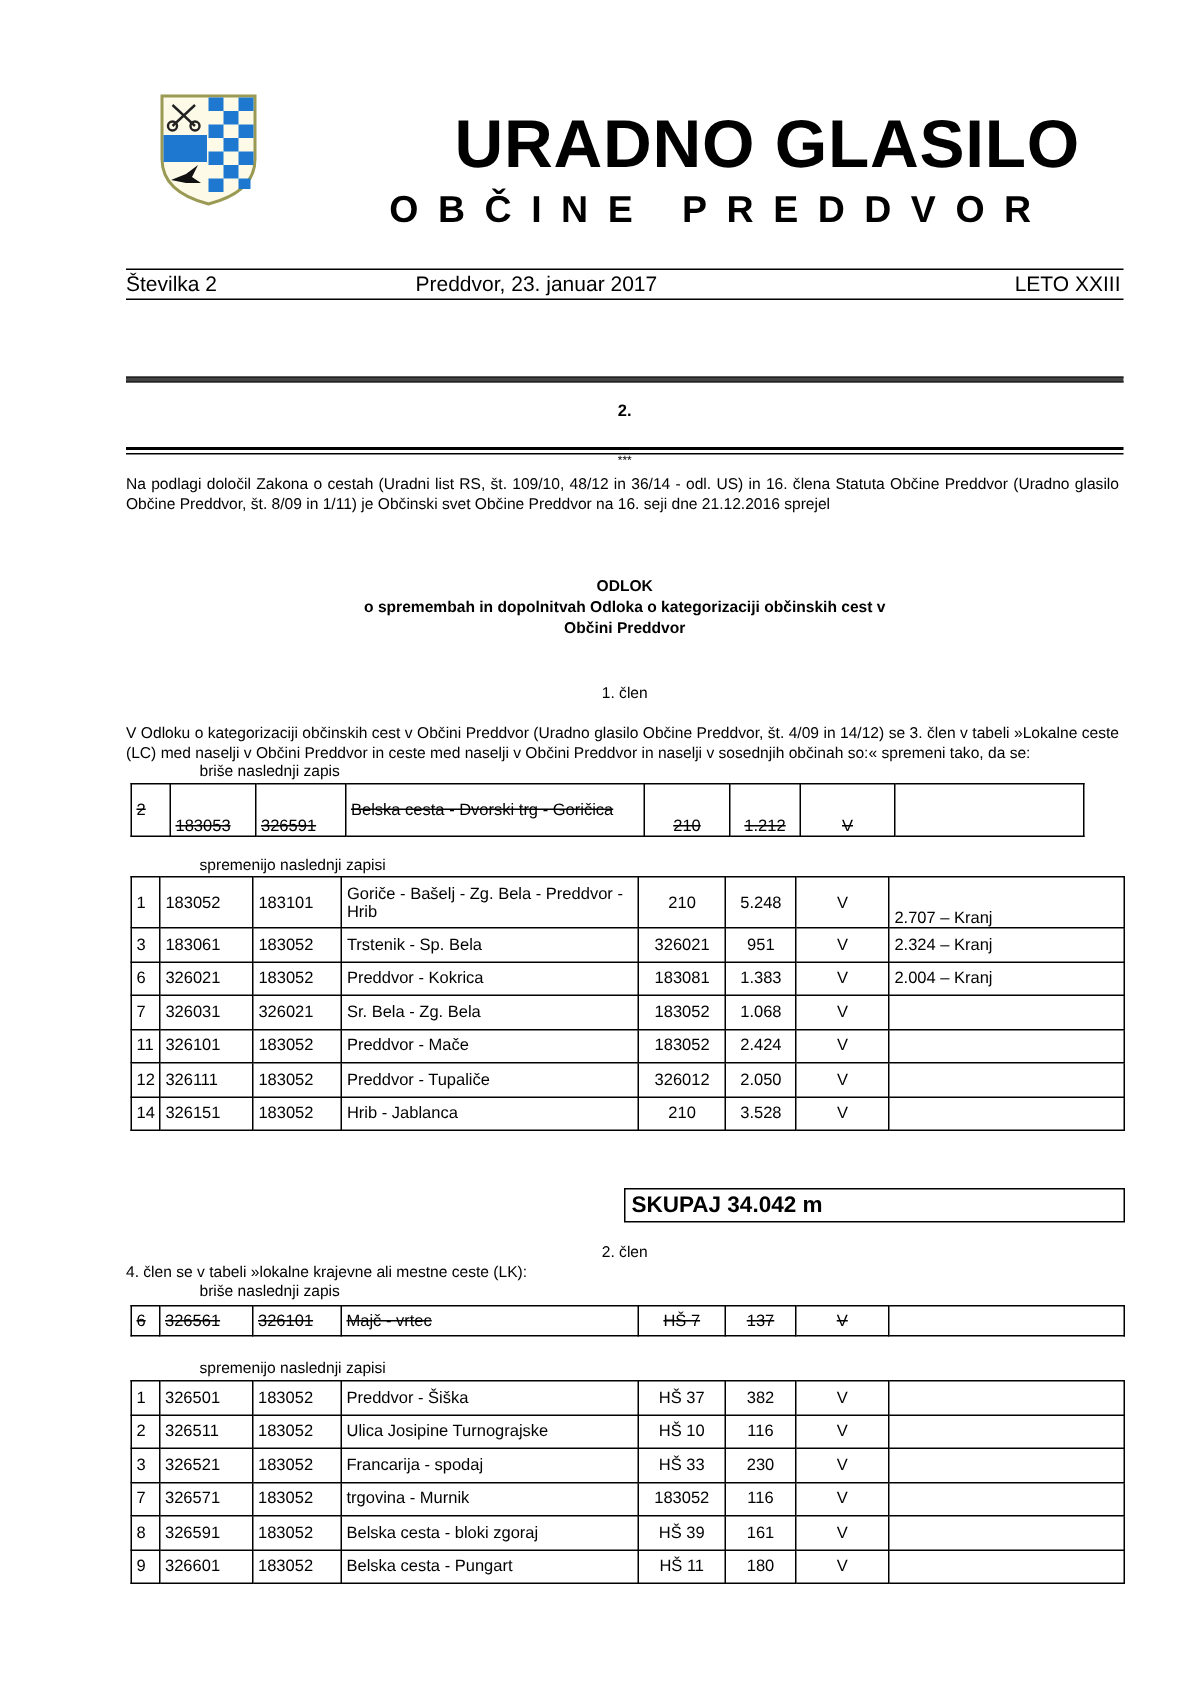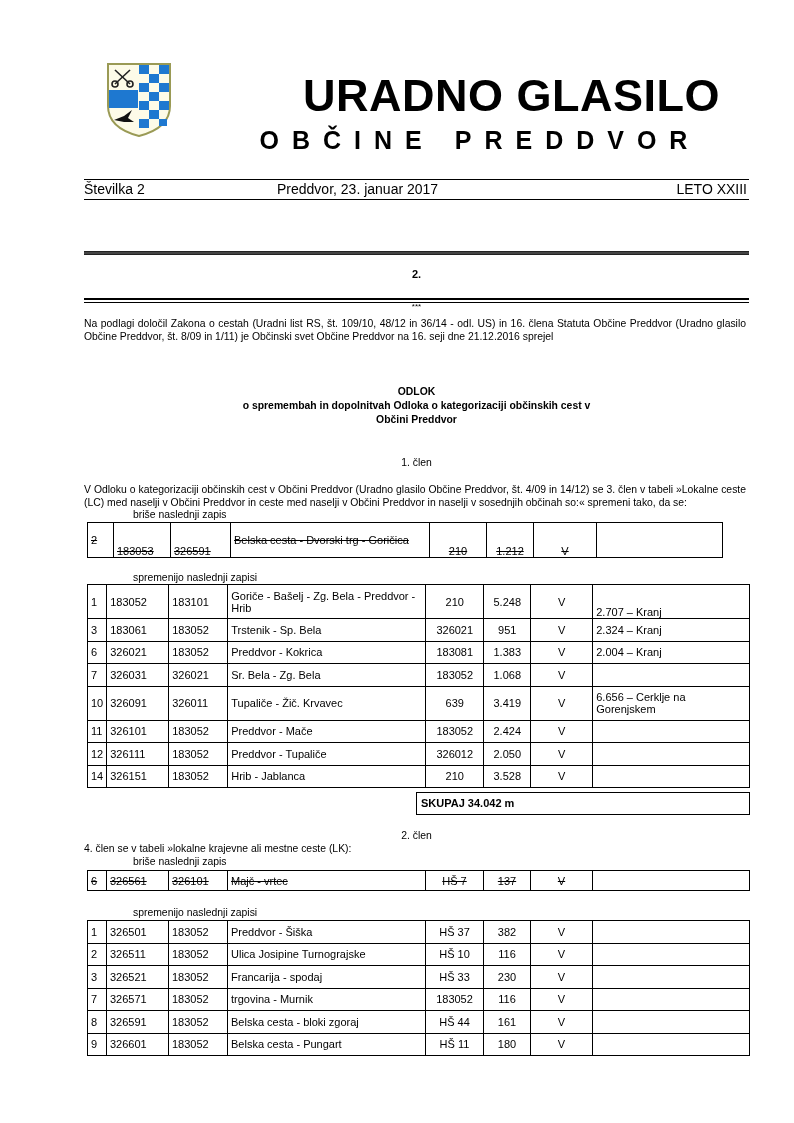--- a/index.html
+++ b/index.html
@@ -23,21 +23,21 @@
   .center { left: 84px; width: 665px; text-align: center; font-size: 10.4px; line-height: 15px; }
   .bold { font-weight: bold; }
   .indent { left: 133px; font-size: 10.4px; line-height: 12px; }
   table { position: absolute; border-collapse: collapse; font-size: 11px; }
   td { border: 1px solid #000; padding: 0 3px; vertical-align: middle; white-space: nowrap; }
   td.wrap { white-space: normal; line-height: 12px; }
   td.c { text-align: center; }
   .strike td { text-decoration: line-through; }
   .strike td.empty { text-decoration: none; }
   .total { left: 416px; top: 792px; width: 334px; height: 23px; border: 1px solid #000; box-sizing: border-box;
-           font-weight: bold; font-size: 11px; line-height: 21px; padding-left: 4px; }
+           font-weight: bold; font-size: 15px; line-height: 21px; padding-left: 4px; }
 </style>
 </head>
 <body>
 
 <div class="abs crest">
   <svg width="66" height="76" viewBox="0 0 66 76">
     <path d="M2,2 H64 V44 Q64,66 33,74 Q2,66 2,44 Z" fill="#fdfbe8" stroke="#9a9a55" stroke-width="2"></path>
     <rect x="3" y="28" width="29" height="18" fill="#1e78d0"></rect>
     <g fill="#1e78d0">
       <rect x="33" y="3" width="10" height="9"></rect>
@@ -160,30 +160,20 @@
       <tr style="height: 22.5px;">
         <td>7</td>
         <td>326031</td>
         <td>326021</td>
         <td class="wrap">Sr. Bela - Zg. Bela</td>
         <td class="c">183052</td>
         <td class="c">1.068</td>
         <td class="c">V</td>
         <td class="wrap"></td>
       </tr>
-      <tr style="height: 34px;">
-        <td>10</td>
-        <td>326091</td>
-        <td>326011</td>
-        <td class="wrap">Tupaliče - Žič. Krvavec</td>
-        <td class="c">639</td>
-        <td class="c">3.419</td>
-        <td class="c">V</td>
-        <td class="wrap">6.656 – Cerklje na Gorenjskem</td>
-      </tr>
       <tr style="height: 22.5px;">
         <td>11</td>
         <td>326101</td>
         <td>183052</td>
         <td class="wrap">Preddvor - Mače</td>
         <td class="c">183052</td>
         <td class="c">2.424</td>
         <td class="c">V</td>
         <td class="wrap"></td>
       </tr>
@@ -292,21 +282,21 @@
         <td class="c">183052</td>
         <td class="c">116</td>
         <td class="c">V</td>
         <td class="wrap"></td>
       </tr>
       <tr style="height: 22.5px;">
         <td>8</td>
         <td>326591</td>
         <td>183052</td>
         <td class="wrap">Belska cesta - bloki zgoraj</td>
-        <td class="c">HŠ 44</td>
+        <td class="c">HŠ 39</td>
         <td class="c">161</td>
         <td class="c">V</td>
         <td class="wrap"></td>
       </tr>
       <tr style="height: 22.5px;">
         <td>9</td>
         <td>326601</td>
         <td>183052</td>
         <td class="wrap">Belska cesta - Pungart</td>
         <td class="c">HŠ 11</td>

